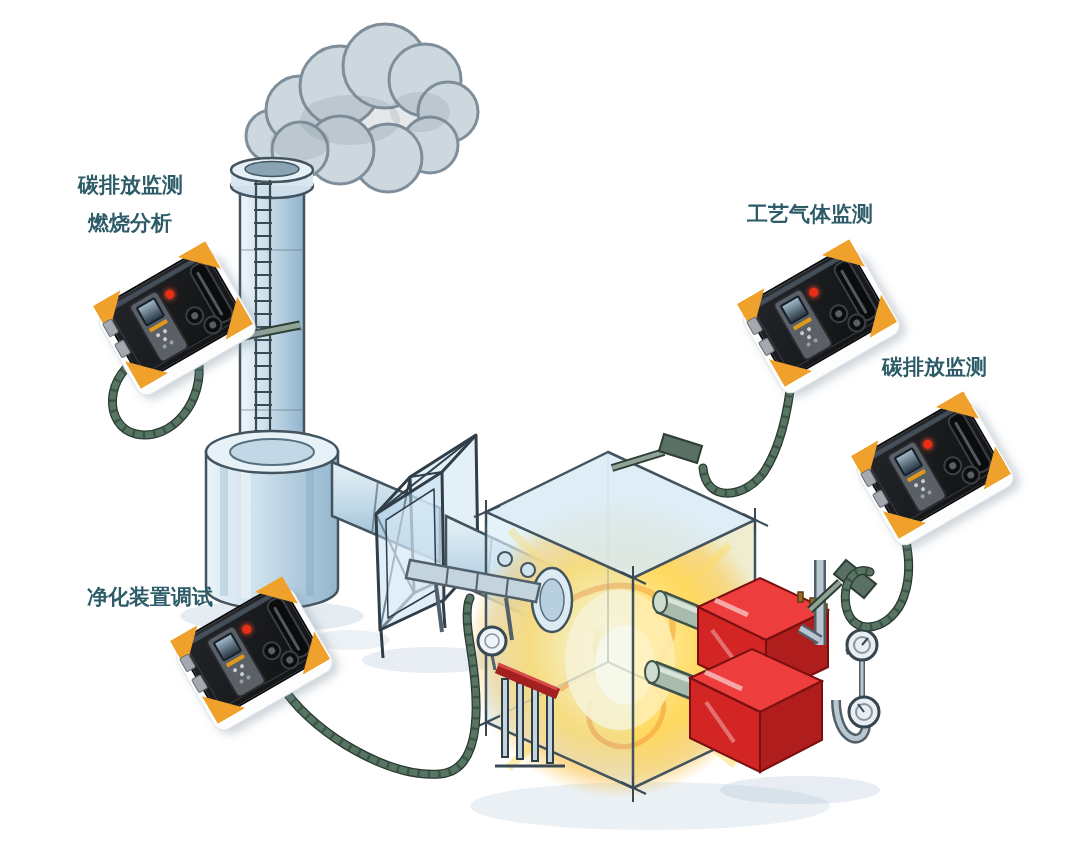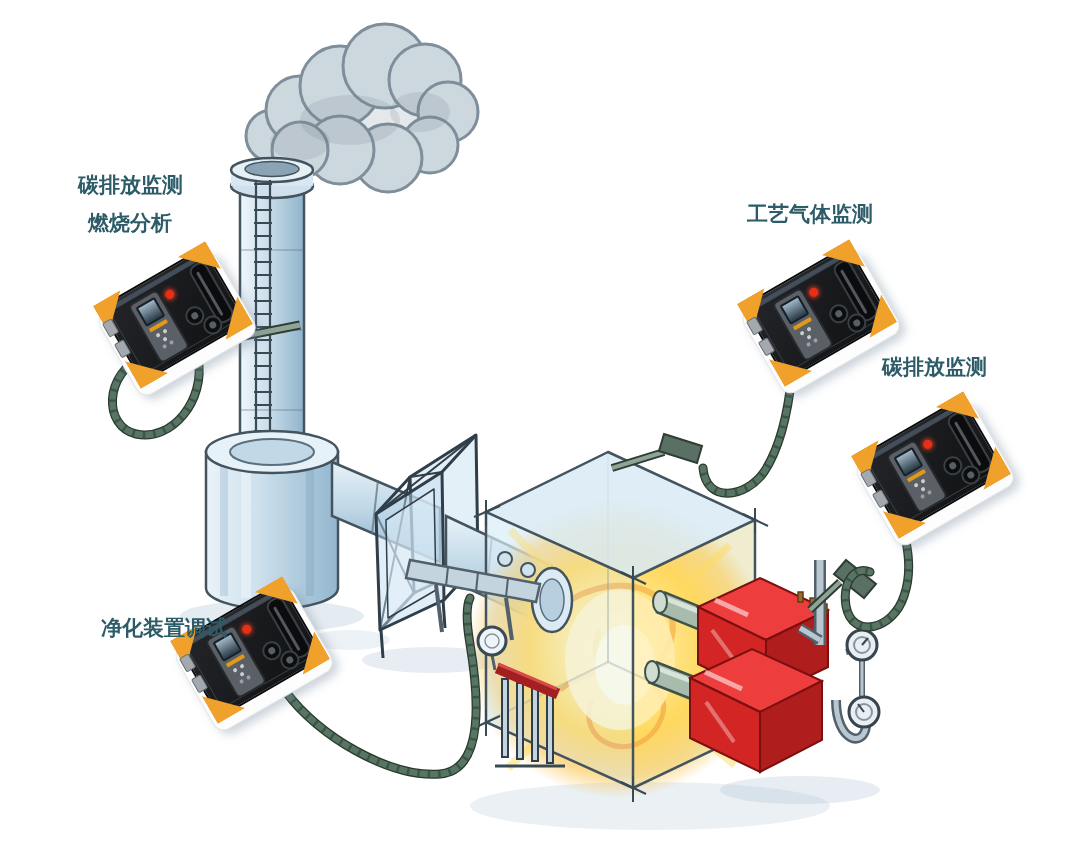--- a/index.html
+++ b/index.html
@@ -62,21 +62,21 @@
   .device .port::after{content:"";position:absolute;inset:4px;border-radius:50%;background:#585e66;}
   .device .port.p1{left:68px;top:44px;} .device .port.p2{left:79px;top:61px;}
   .device .latch{position:absolute;left:-5px;width:9px;height:14px;border-radius:2px;
                  background:#a3a9af;border:1px solid #676d73;}
   .device .latch.a{top:16px;} .device .latch.b{top:40px;}
 
   .d1{left:112px;top:271px;} .d2{left:756px;top:269px;}
   .d3{left:870px;top:421px;} .d4{left:189px;top:606px;}
 
   .l1{left:78px;top:171px;} .l2{left:88px;top:209px;} .l3{left:747px;top:200px;}
-  .l4{left:882px;top:353px;} .l5{left:101px;top:583px;margin-top:31px;}
+  .l4{left:882px;top:353px;} .l5{left:87px;top:583px;}
 </style>
 </head>
 <body>
 
 <div class="stage">
 
   <svg class="scene-svg" width="1080" height="854" viewBox="0 0 1080 854">
     <defs>
       <linearGradient id="stackG" x1="0" y1="0" x2="1" y2="0">
         <stop offset="0" stop-color="#f0f7fb"></stop>

